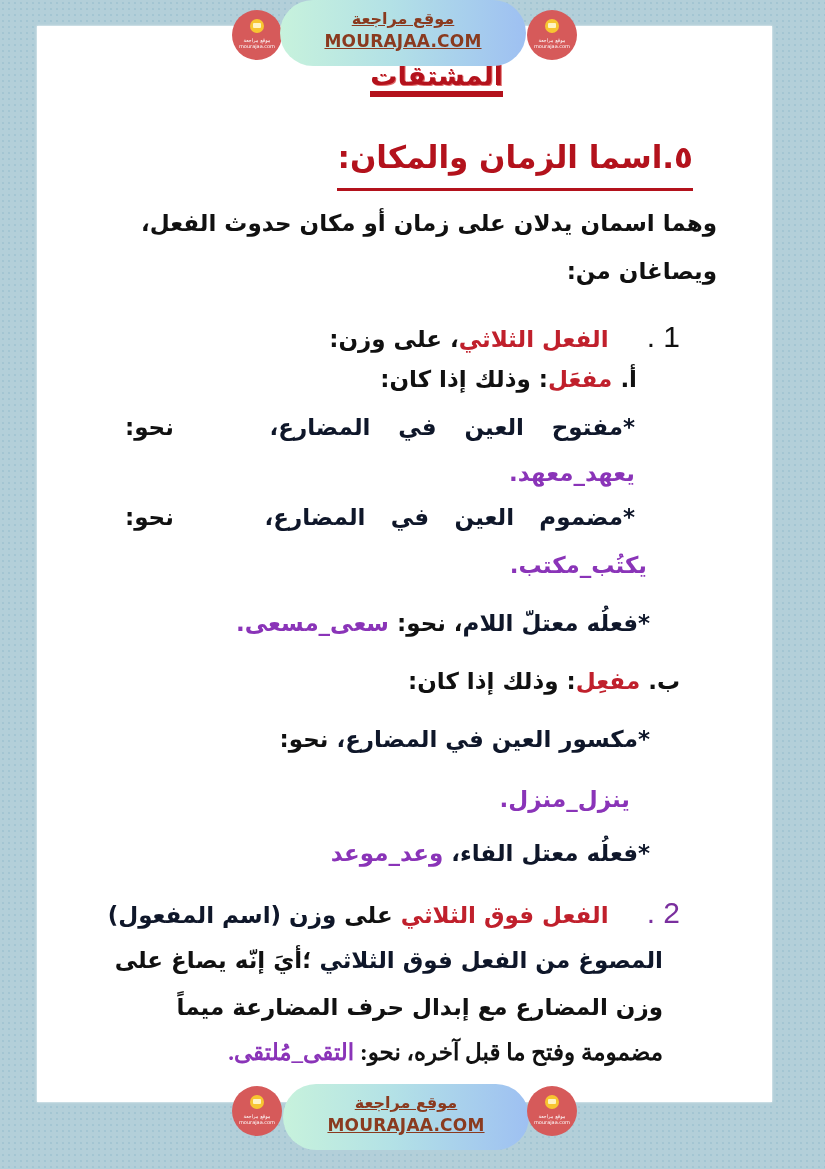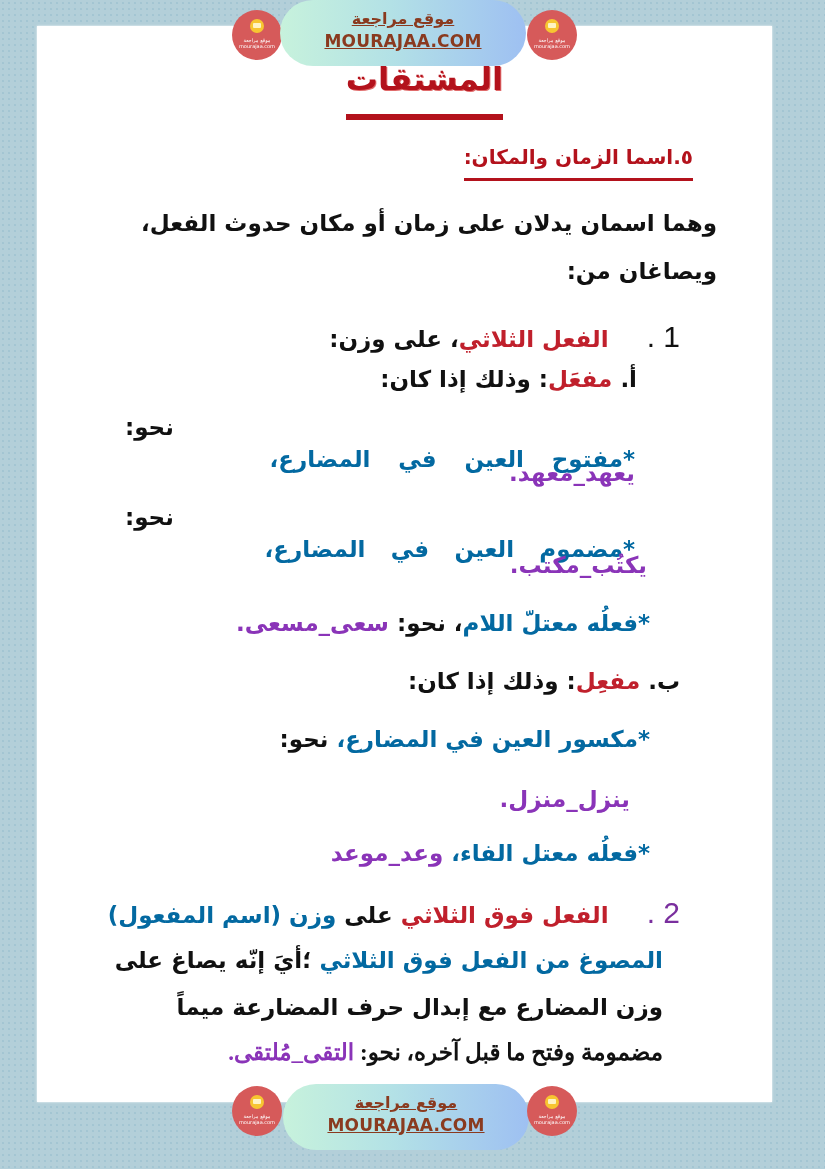--- a/index.html
+++ b/index.html
@@ -106,38 +106,38 @@
     .txt {
       position: absolute;
       direction: rtl;
       font-family: "DejaVu Sans", sans-serif;
       font-weight: bold;
       color: #111111;
       white-space: nowrap;
       z-index: 2;
     }
     .red { color: #c0202c; margin-top: 44px; }
-    .green { color: #0369a1; margin-top: 32px; }
+    .green { color: #0f172a; }
     .purple { color: #8a34b8; }
     .title-main {
       right: 322px;
       top: 60px;
-      font-size: 32px;
+      font-size: 27px;
       color: #b3121c;
       text-shadow: 1px 1px 0 #e06a6a;
-      padding-bottom: 16px;
+      padding-bottom: 0;
       border-bottom: 6px solid #b3121c;
     }
     .sub-heading {
       right: 132px;
       top: 138px;
-      font-size: 20px;
+      font-size: 31px;
       color: #b3121c;
       border-bottom: 3px solid #b3121c;
-      padding-bottom: 2px;
+      padding-bottom: 12px;
       line-height: 38px;
     }
     .para { font-size: 23px; line-height: 30px; }
     .num { font-family: "Liberation Sans", sans-serif; font-weight: normal; font-size: 30px; }
     .purple-num { color: #7a2f9e; }
     .justify {
       display: flex;
       justify-content: space-between;
       direction: rtl;
     }

